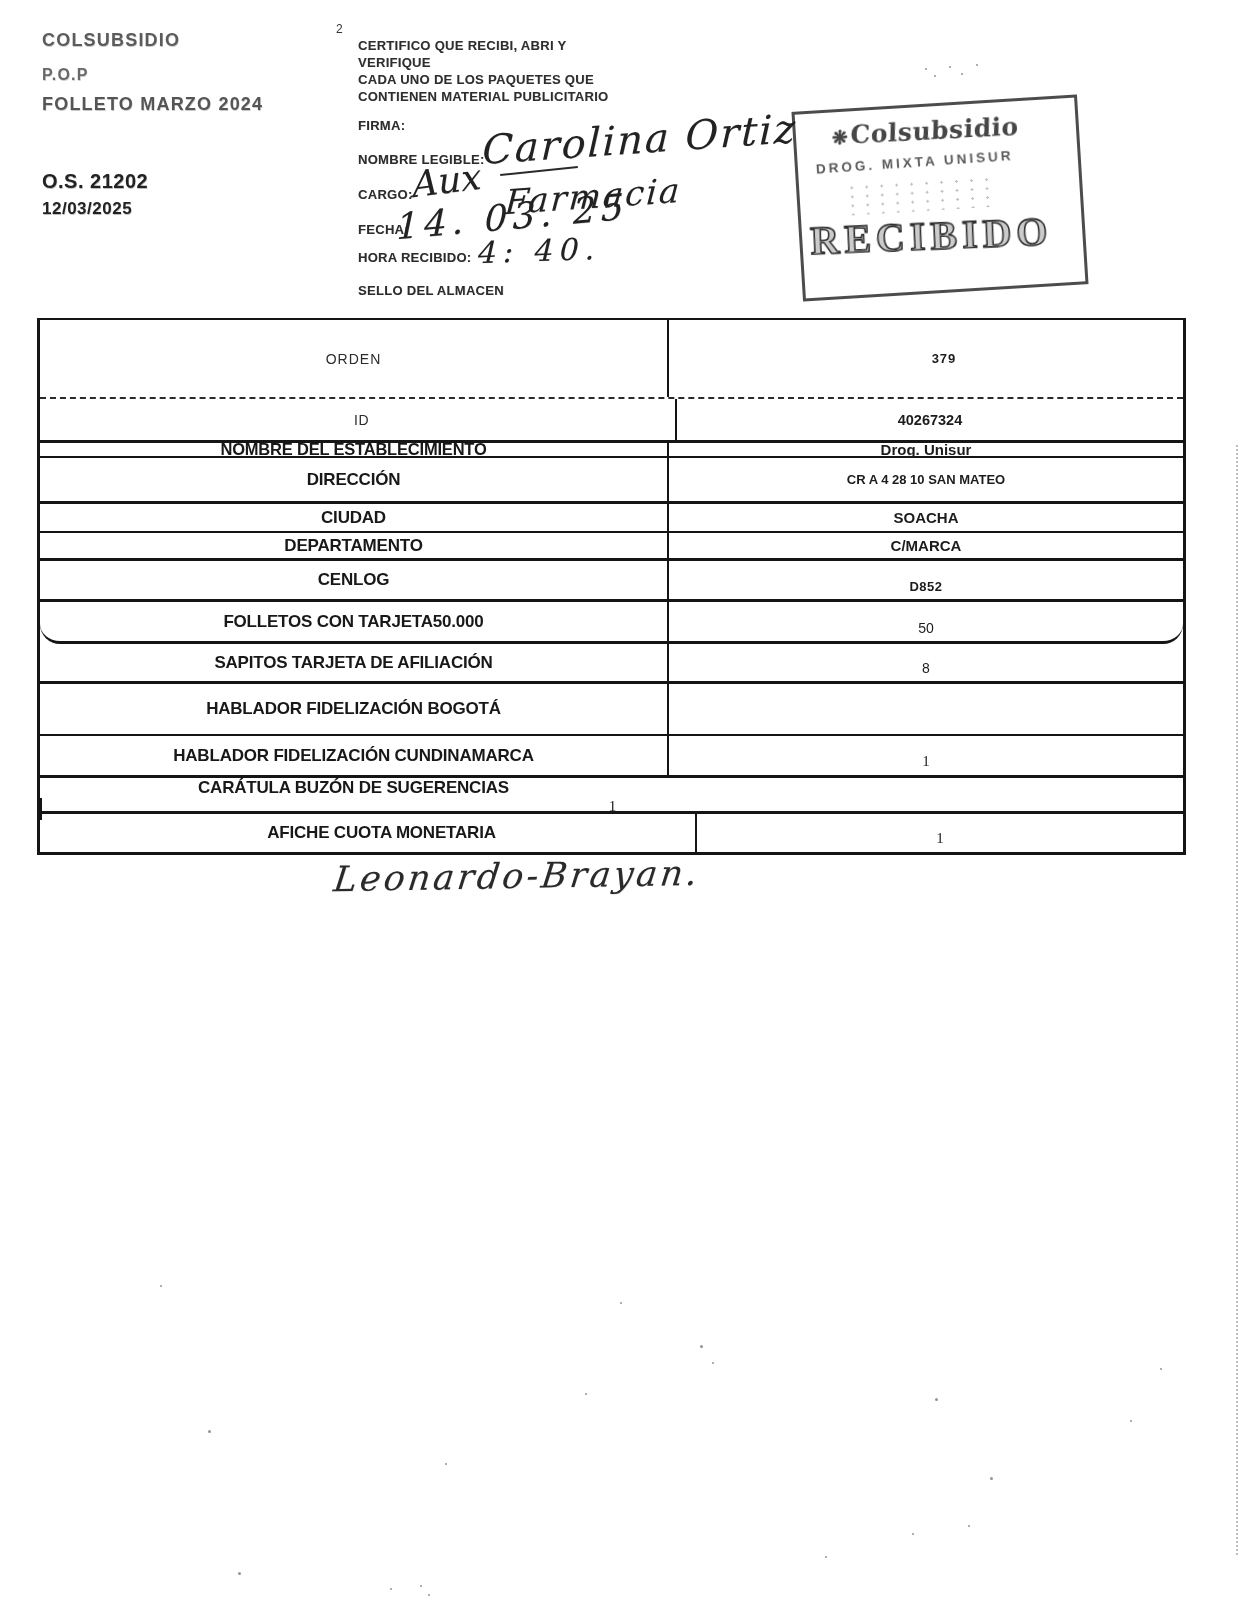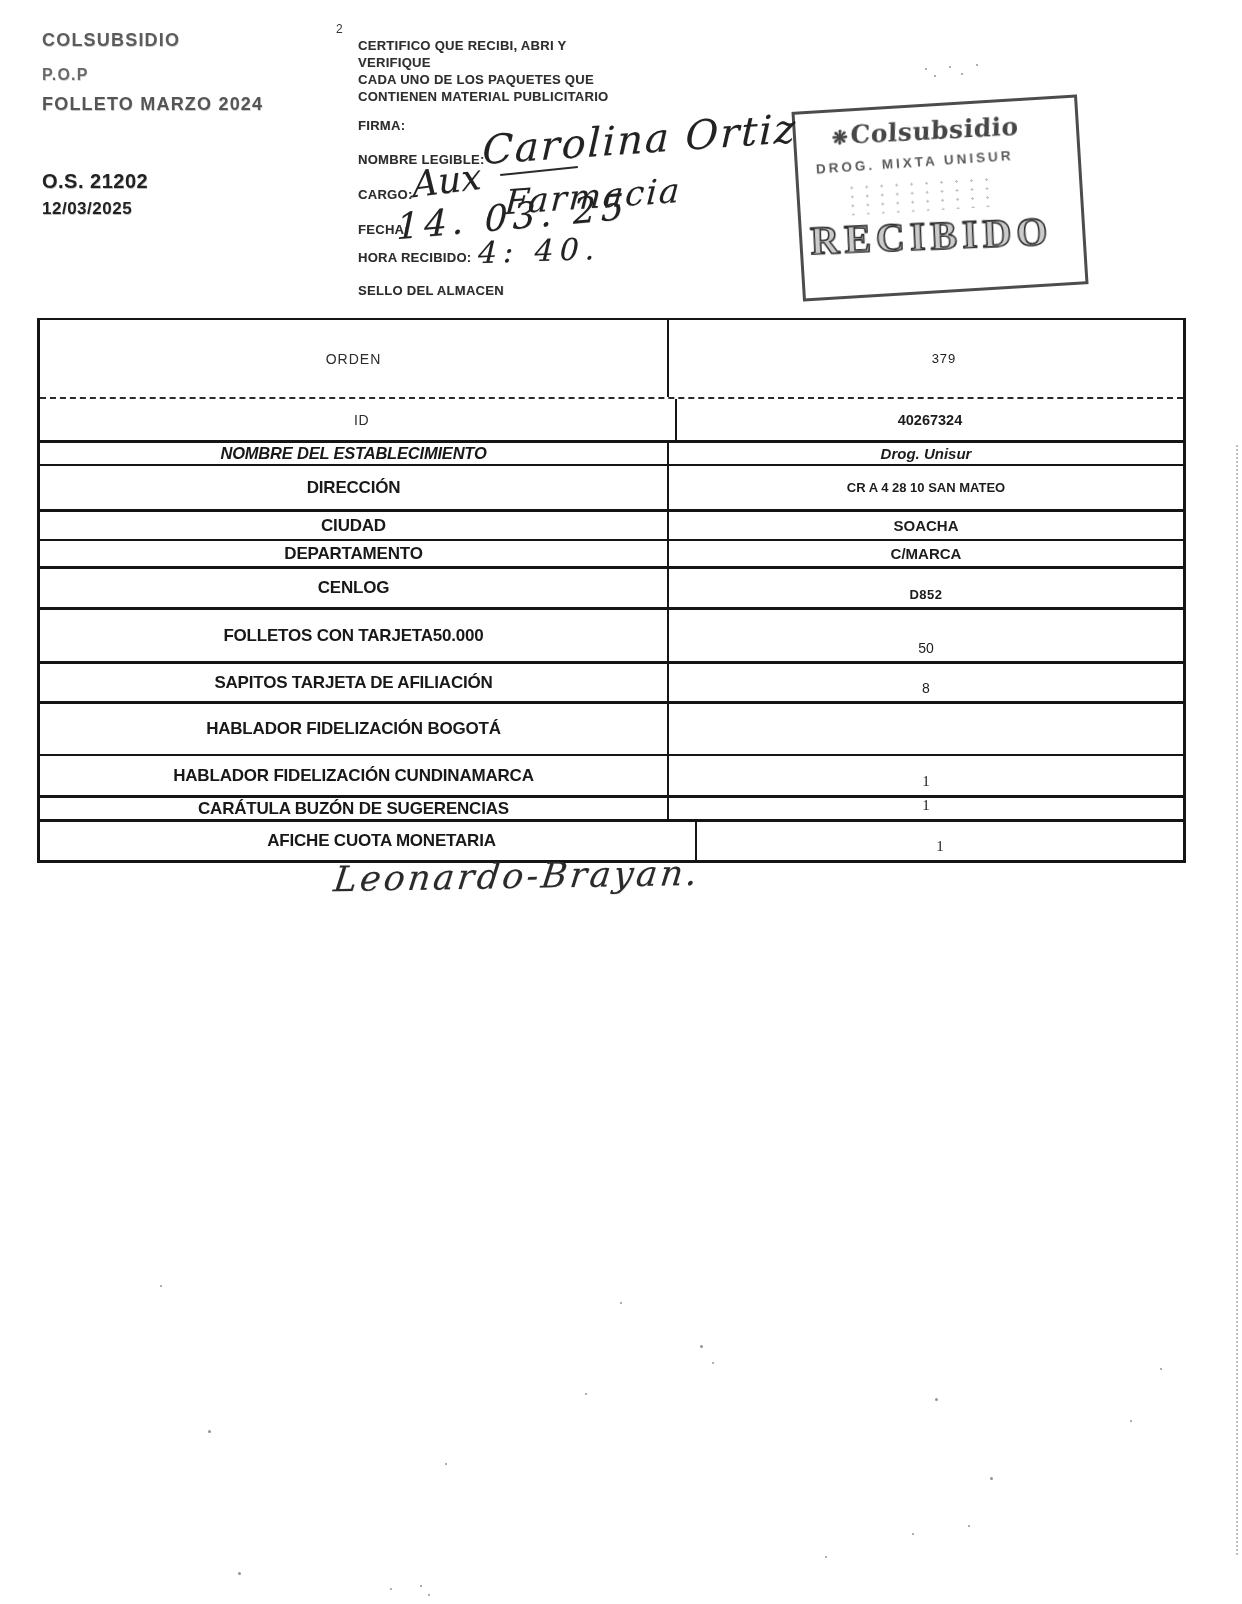--- a/index.html
+++ b/index.html
@@ -51,32 +51,32 @@
                   transform:rotate(1.2deg);font-family:"Liberation Serif",serif;}
   
   .tbl{left:37px;top:318px;width:1143px;border:3px solid #151515;border-top-width:2px;}
   .trow{display:flex;box-sizing:border-box;border-bottom:3px solid #151515;}
   .tl{width:627px;display:flex;align-items:center;justify-content:center;text-align:center;
       font-weight:bold;font-size:17px;letter-spacing:-.2px;color:#181818;}
   .tv{flex:1;display:flex;align-items:center;justify-content:center;border-left:2px solid #151515;
       font-weight:bold;font-size:15px;color:#1c1c1c;}
   .low{align-items:flex-end;padding-bottom:5px;}
   .r0{height:79px;border-bottom:2px dashed #2a2a2a;} .r0 .tl{font-weight:400;font-size:14px;letter-spacing:1px;color:#2b2b2b;}
-      .r0 .tv{font-weight:400;font-size:13px;letter-spacing:1px;padding-left:36px;}
+      .r0 .tv{font-weight:700;font-size:13px;letter-spacing:1px;padding-left:36px;}
   .r1{height:44px;} .r1 .tl{font-weight:400;font-size:14px;letter-spacing:.6px;color:#2b2b2b;padding-left:8px;} .r1 .tv{font-size:14.5px;}
-  .r2{height:23px;border-bottom-width:2px;font-style:italic;} .r2 .tl{font-size:16.5px;}
+  .r2{height:15px;border-bottom-width:2px;} .r2 .tl{font-size:16.5px;}
   .r3{height:46px;} .r3 .tv{font-size:13px;}
   .r4{height:29px;border-bottom-width:2px;}
   .r5{height:28px;}
   .r6{height:41px;} .r6 .tv{font-weight:600;font-size:13px;letter-spacing:.5px;}
-  .r7{height:54px;} .r7 .tv{font-weight:500;font-size:14px;}
+  .r7{height:42px;border-radius:20px;} .r7 .tv{font-weight:500;font-size:14px;}
   .r8{height:40px;} .r8 .tv{font-weight:500;font-size:14px;}
   .r9{height:52px;border-bottom-width:2px;}
   .r10{height:42px;justify-content:center;} .r10 .tv{font-weight:500;font-size:15px;font-family:"Liberation Serif",serif;}
-  .r11{height:24px;} .r11 .tv{font-weight:500;font-size:15px;font-family:"Liberation Serif",serif;}
+  .r11{height:36px;flex-direction:column;} .r11 .tv{font-weight:500;font-size:15px;font-family:"Liberation Serif",serif;}
   .r12{height:38px;border-bottom:none;margin-left:28px;} .r12 .tv{font-weight:500;font-size:15px;font-family:"Liberation Serif",serif;}
   
   .edge-line{left:1236px;top:445px;height:1110px;width:0;border-left:2px dotted #8a8a8a;opacity:.55;}
   .nd{width:3px;height:3px;background:#3c3c3c;border-radius:50%;opacity:.55;}
   .nd.sm{width:2px;height:2px;}
 </style>
 </head>
 <body>
 
 <div id="page">

